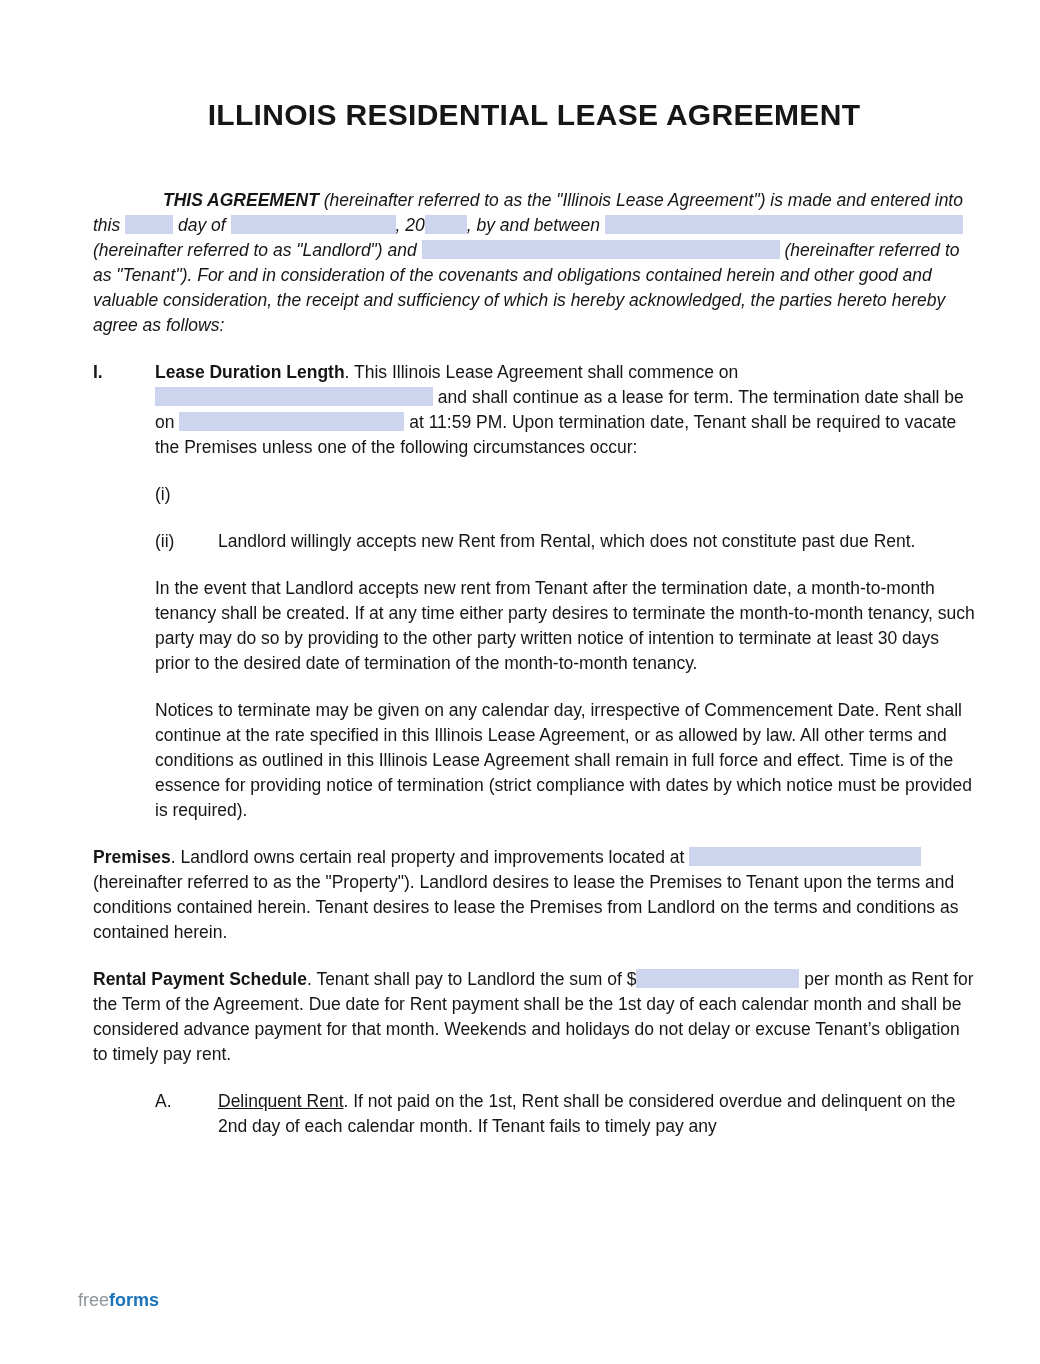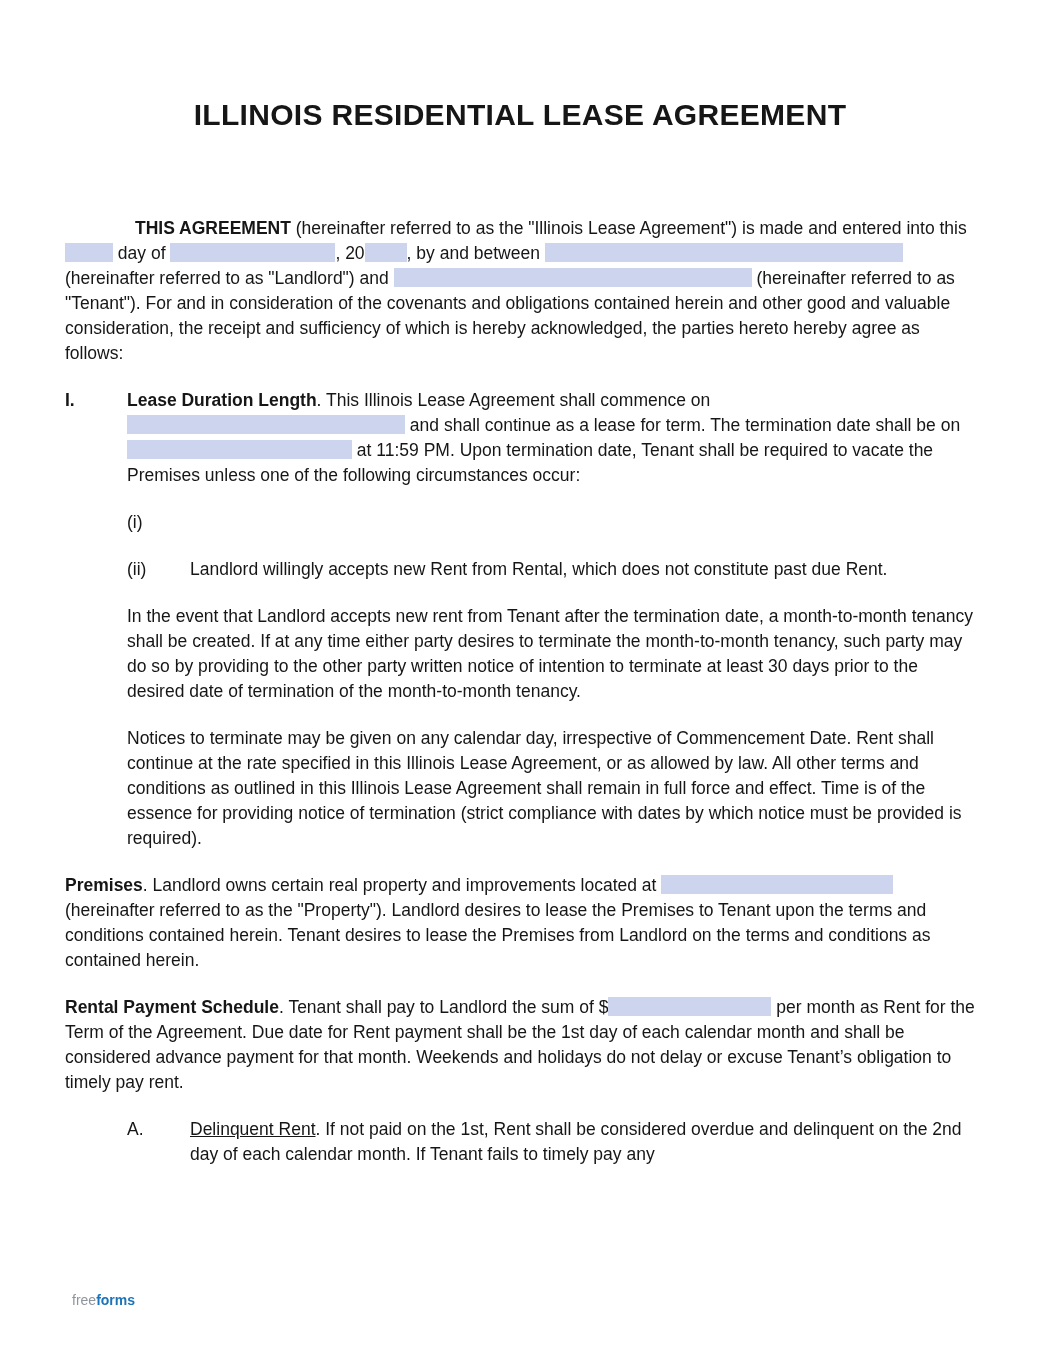--- a/index.html
+++ b/index.html
@@ -1,41 +1,41 @@
 <!DOCTYPE html>
 <html><head>
 <meta charset="utf-8">
 <style>
   * { margin:0; padding:0; box-sizing:border-box; }
   html,body { background:#ffffff; }
   .page {
     width:1040px; height:1364px; position:relative; background:#ffffff;
     font-family:"Liberation Sans","DejaVu Sans",sans-serif;
-    font-size:17.5px; line-height:25px; color:#161616; overflow:hidden;
+    font-size:17.5px; line-height:25px; color:#161616; overflow:hidden;padding-left:28px;
   }
   .content { padding:0 65px; }
   .title {
     text-align:center; font-weight:700; font-size:30px; line-height:34px;
     padding-top:98px; letter-spacing:0.3px;
   }
   .blk { margin-top:22px; }
-  .intro { margin-top:84px; text-indent:70px; }
+  .intro { margin-top:56px; text-indent:70px;font-style:italic; }
   .section { display:flex; }
   .section > .lab { flex:0 0 62px; font-weight:700; }
   .sub { display:flex; padding-left:62px; }
   .sub > .lab { flex:0 0 63px; }
   .plain { padding-left:62px; }
   .bod { flex:1; }
   .bld { font-weight:700; }
   .und { text-decoration:underline;text-align:center; }
   .blank {
     display:inline-block; height:19px; vertical-align:-3px;
     background:var(--blank-fill, #cdd5ee);
   }
-  .footer { position:absolute; left:72px; top:1288px; font-size:14px; line-height:24px; }
+  .footer { position:absolute; left:78px; top:1288px; font-size:18px; line-height:24px; }
   .brand-free  { font-weight:400; }
   .brand-forms { font-weight:700; }
 </style>
 </head>
 <body>
 
 <div class="page" style="--blank-fill: #cdd5ee;">
   <div class="content">
     <div class="title">ILLINOIS RESIDENTIAL LEASE AGREEMENT</div>
     <div id="doc-blocks">

